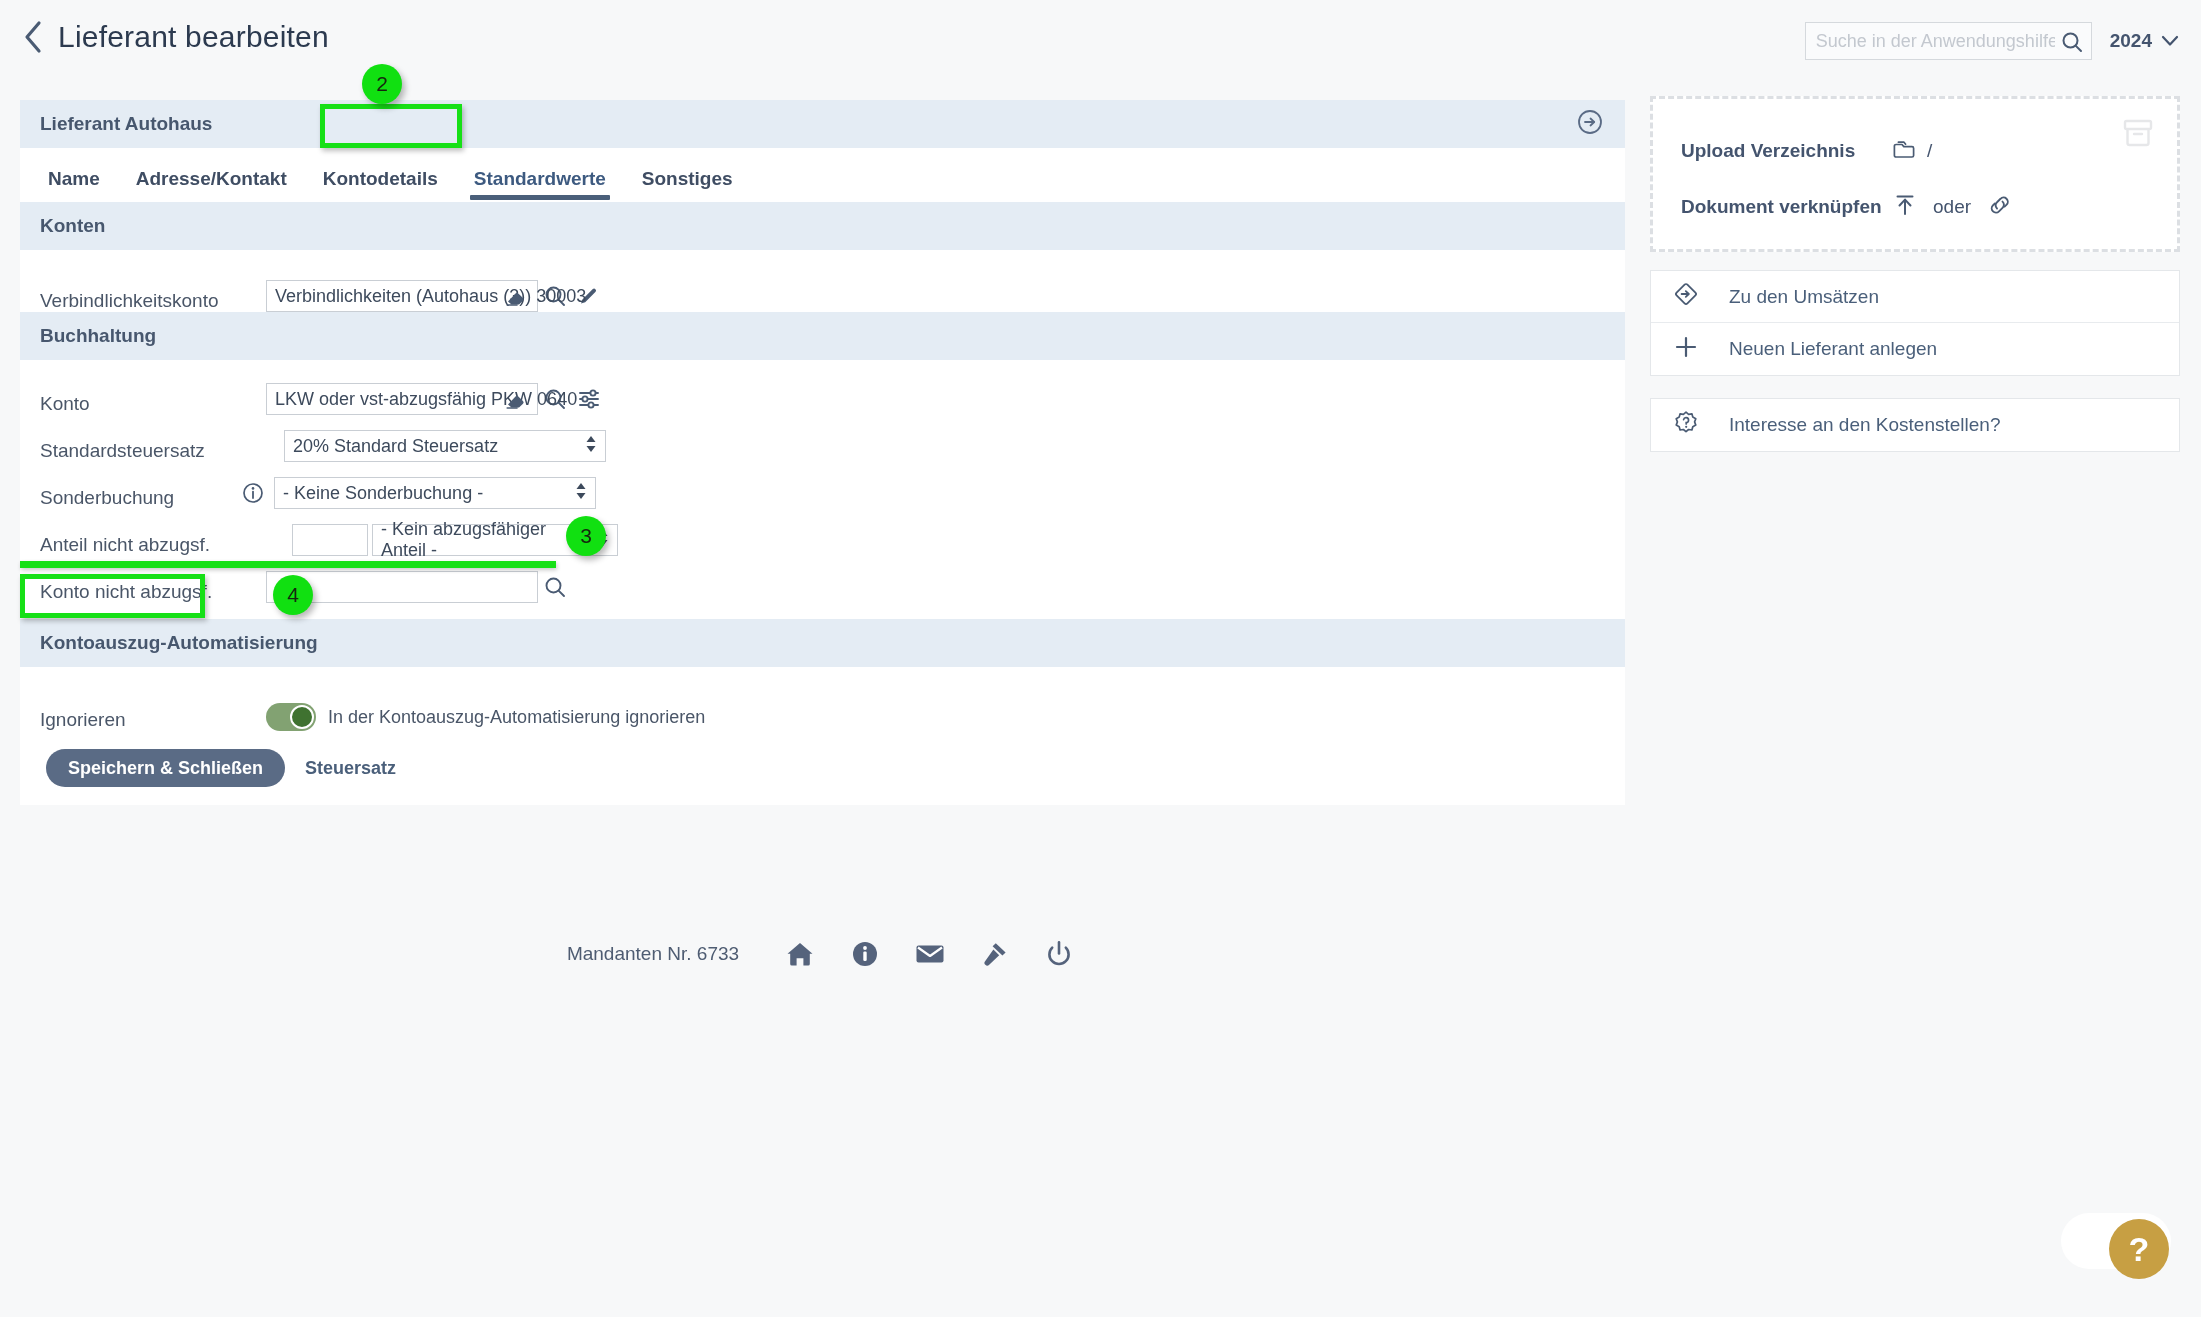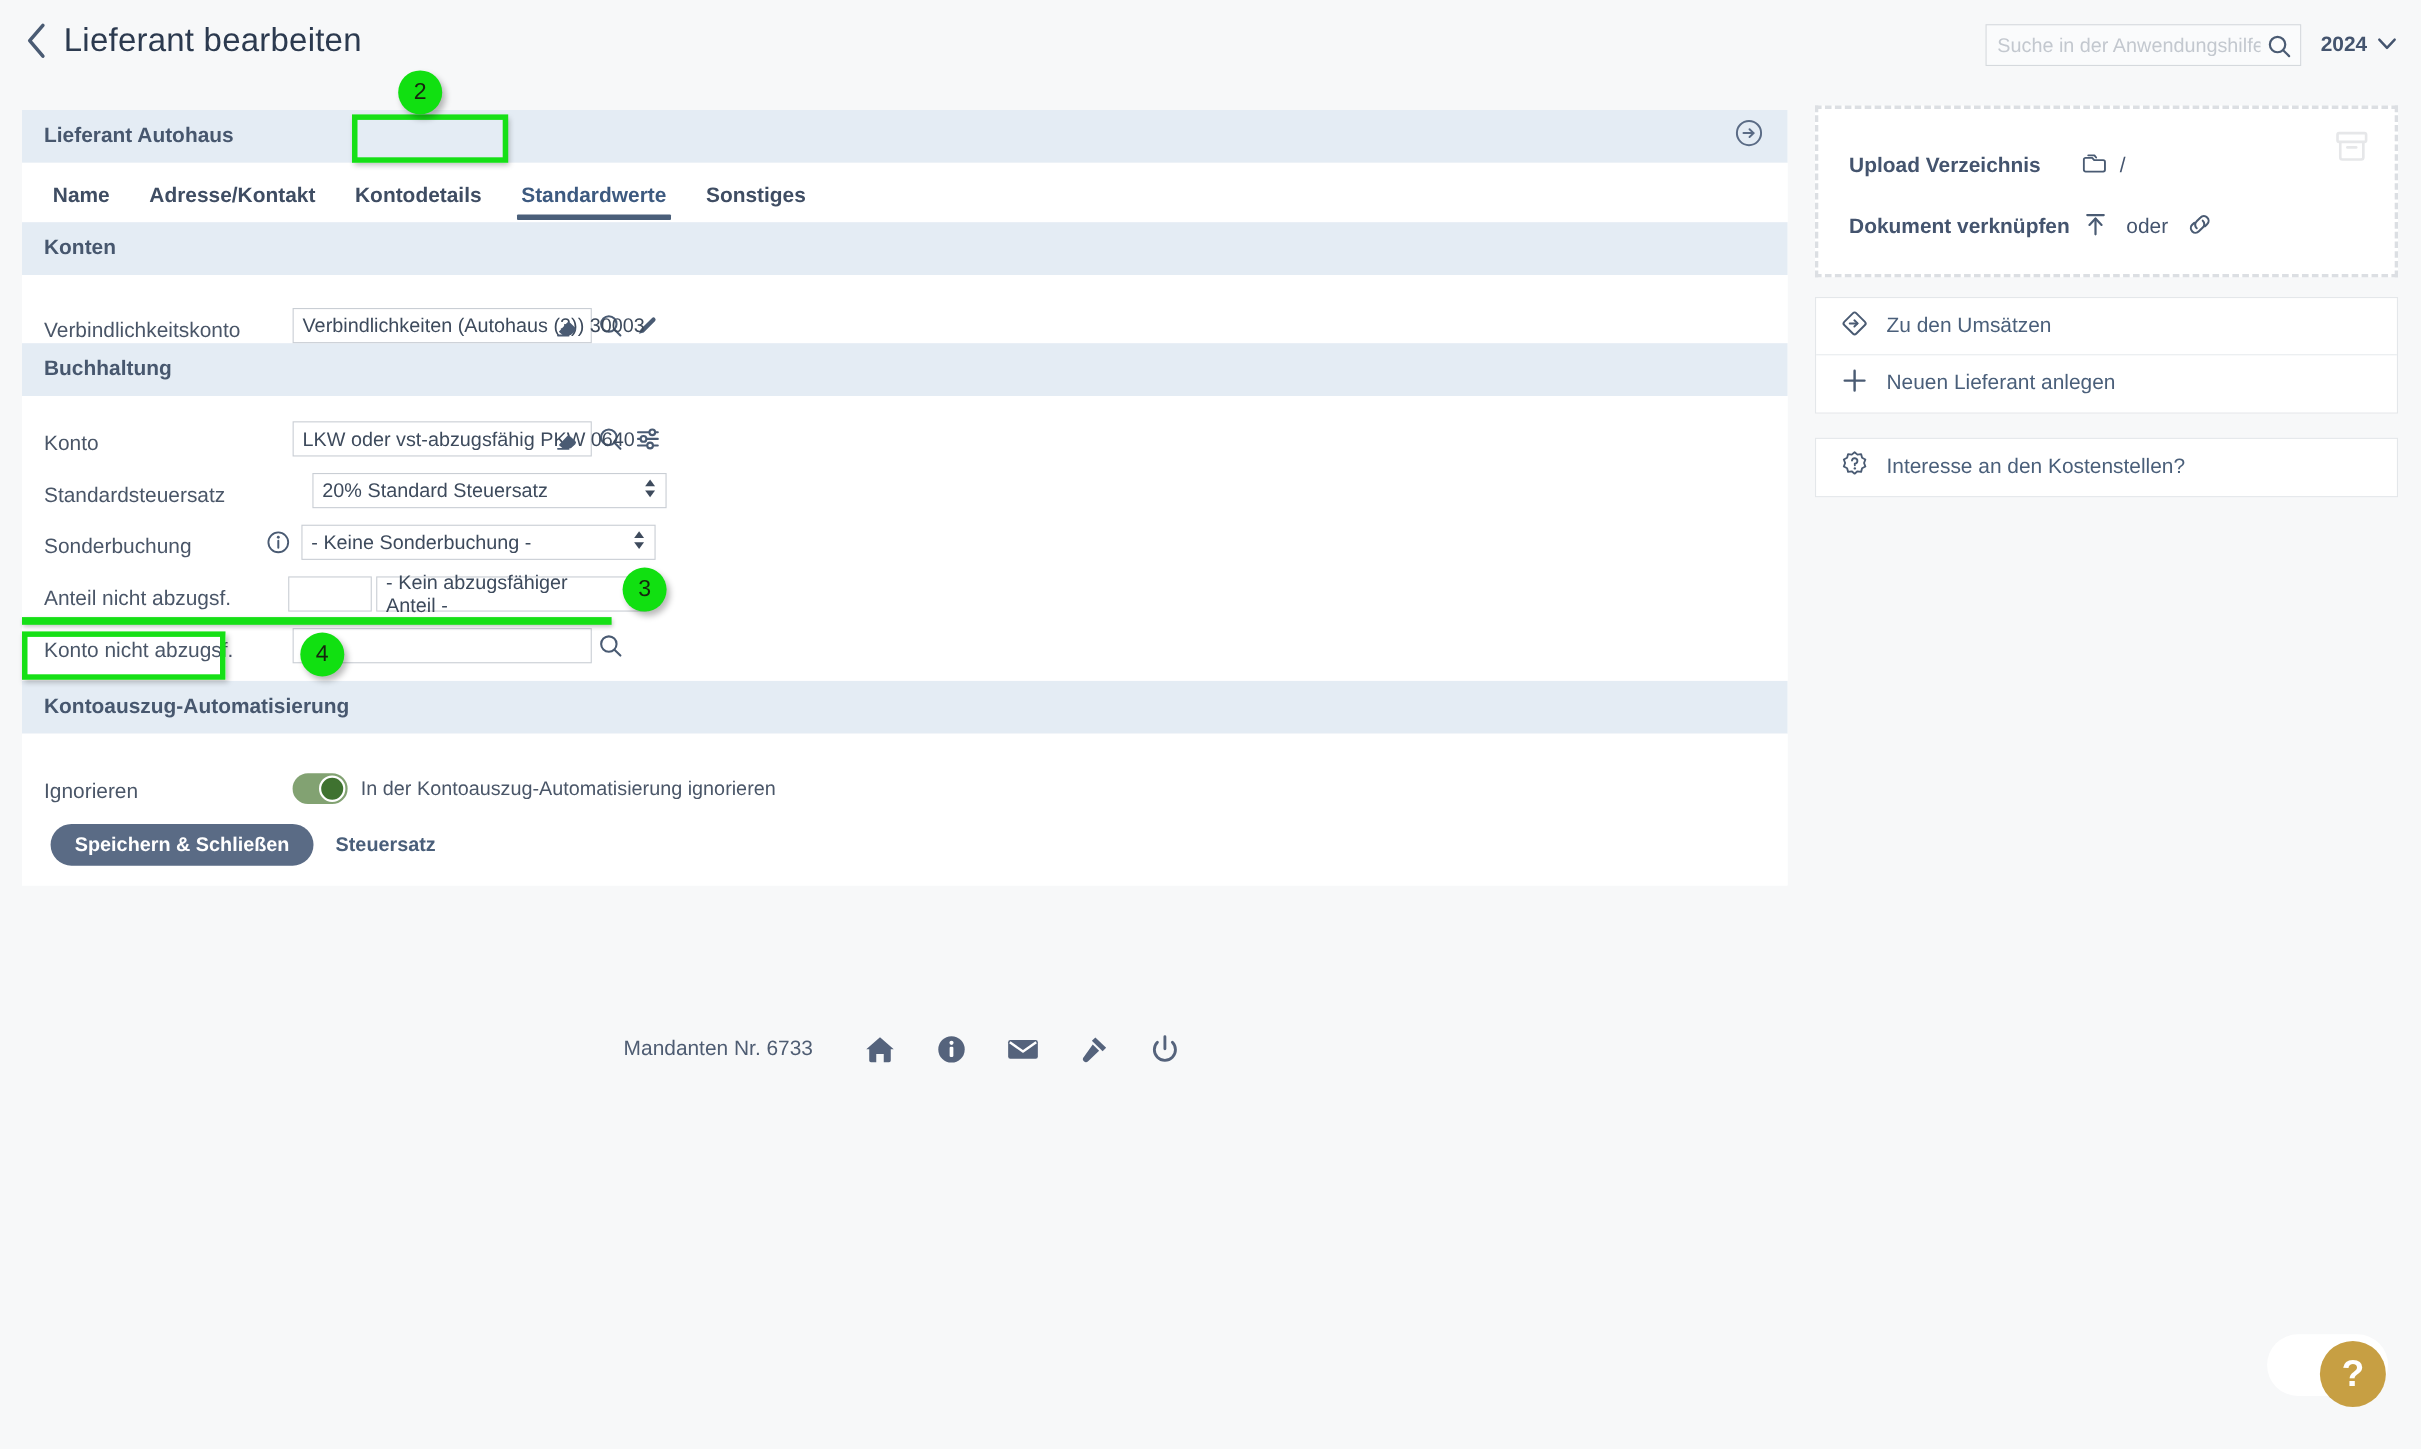--- a/index.html
+++ b/index.html
@@ -183,21 +183,21 @@
   }
   .up-row { display: flex; align-items: center; height: 56px; }
   .up-label { font-size: 19px; font-weight: 700; color: #44546e; width: 212px; }
   .up-ctl { display: flex; align-items: center; gap: 10px; font-size: 19px; color: #44546e; }
   .archive-icon { position: absolute; right: 22px; top: 18px; }
 
   .side-list {
     margin-top: 18px; background: #fff; border: 1px solid #e4e7ea;
   }
   .side-item {
-    display: flex; align-items: center; gap: 16px;
+    display: flex; align-items: center; gap: 30px;
     height: 52px; padding: 0 0 0 22px; cursor: pointer;
     font-size: 19px; color: #4a5f7a;
     border-bottom: 1px solid #e8ebee;
   }
   .side-item:last-child { border-bottom: 0; }
   .side-list.single { margin-top: 22px; }
 
   
   .footer {
     position: absolute; left: 0; top: 940px; width: 1640px;
@@ -373,21 +373,21 @@
               <path d="M6 2 L10.5 8 H1.5 Z" fill="#3d4a5c"></path>
               <path d="M6 18 L10.5 12 H1.5 Z" fill="#3d4a5c"></path>
             </svg>
           </span>
         </div>
       </div>
     </div>
 
     <div class="frow">
       <div class="flabel">Anteil nicht abzugsf.</div>
-      <div class="fctl" style="margin-left:42px">
+      <div class="fctl" style="margin-left:72px">
         <div class="plain-box"></div>
         <div class="sel" style="width:246px;margin-left:4px">
           <span>- Kein abzugsfähiger Anteil -</span>
           <span class="caret">
             <svg width="12" height="20" viewBox="0 0 12 20" fill="none">
               <path d="M6 2 L10.5 8 H1.5 Z" fill="#3d4a5c"></path>
               <path d="M6 18 L10.5 12 H1.5 Z" fill="#3d4a5c"></path>
             </svg>
           </span>
         </div>

